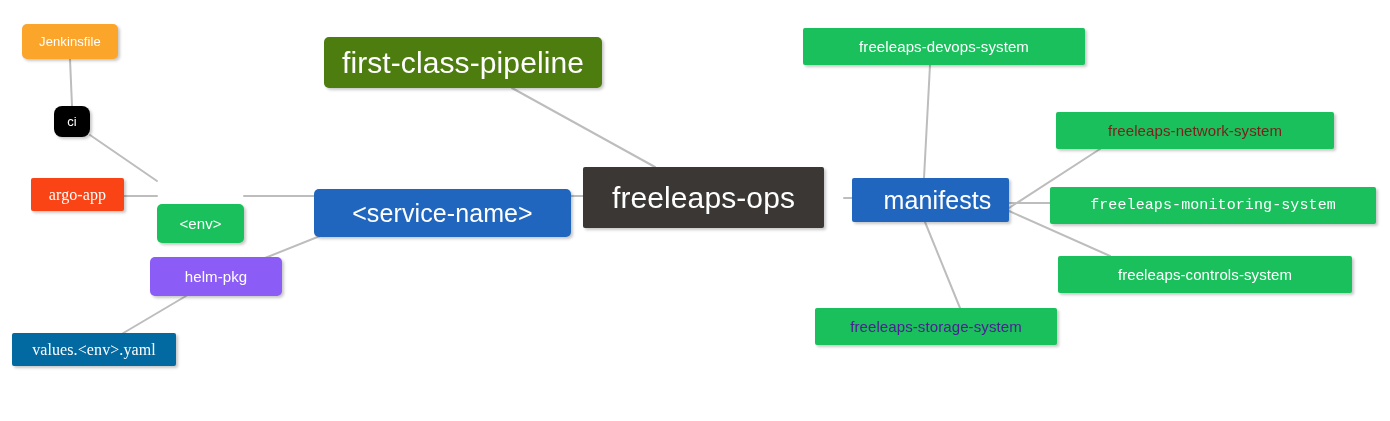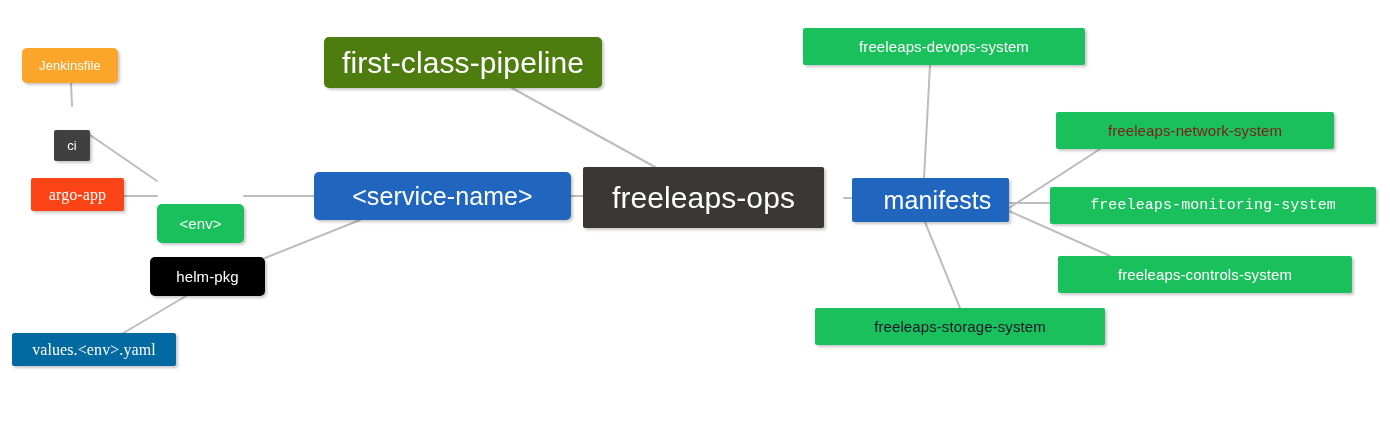--- a/index.html
+++ b/index.html
@@ -33,21 +33,21 @@
     align-items: center;
     justify-content: center;
     color: #ffffff;
     white-space: nowrap;
     letter-spacing: 0.1px;
     box-shadow: 2px 2px 3px rgba(0,0,0,0.22);
     line-height: 1;
   }
   .rounded   { border-radius: 5px; }
   .sq        { border-radius: 2px; }
-  .tiny      { font-size: 13px; margin-top: 24px; }
+  .tiny      { font-size: 13px; }
   .small     { font-size: 16px; font-family: Liberation Serif, serif; }
   .medium    { font-size: 15px; }
   .large     { font-size: 25px; }
   .xlarge    { font-size: 30px; }
 </style>
 </head>
 <body>
 
 <div id="canvas">
   <svg id="edges" viewBox="0 0 1390 421" width="1390" height="421">
@@ -61,28 +61,28 @@
       <line x1="571" y1="196" x2="583" y2="196" stroke="#bdbdbd" stroke-width="2" stroke-linecap="round"></line>
       <line x1="844" y1="198" x2="852" y2="198" stroke="#bdbdbd" stroke-width="2" stroke-linecap="round"></line>
       <line x1="924" y1="178" x2="930" y2="65" stroke="#bdbdbd" stroke-width="2" stroke-linecap="round"></line>
       <line x1="1009" y1="208" x2="1100" y2="149" stroke="#bdbdbd" stroke-width="2" stroke-linecap="round"></line>
       <line x1="1009" y1="203" x2="1050" y2="203" stroke="#bdbdbd" stroke-width="2" stroke-linecap="round"></line>
       <line x1="1009" y1="211" x2="1110" y2="256" stroke="#bdbdbd" stroke-width="2" stroke-linecap="round"></line>
       <line x1="925" y1="222" x2="960" y2="308" stroke="#bdbdbd" stroke-width="2" stroke-linecap="round"></line>
     </svg>
   <div id="node-layer">
       <div class="node rounded tiny" style="left: 22px; top: 24px; width: 96px; height: 35px; background: rgb(252, 165, 43); color: rgb(255, 255, 255);">Jenkinsfile</div>
-      <div class="node sq tiny" style="left: 54px; top: 106px; width: 36px; height: 31px; background: #404040; color: rgb(255, 255, 255);">ci</div>
+      <div class="node sq tiny" style="left: 54px; top: 106px; width: 36px; height: 31px; background: #000000; color: rgb(255, 255, 255); border-radius: 8px;">ci</div>
       <div class="node sq small" style="left: 31px; top: 178px; width: 93px; height: 33px; background: rgb(250, 68, 22); color: rgb(255, 255, 255);">argo-app</div>
       <div class="node rounded medium" style="left: 157px; top: 176px; width: 87px; height: 39px; background: rgb(25, 192, 91); color: rgb(255, 255, 255); margin-top: 28px;">&lt;env&gt;</div>
-      <div class="node rounded medium" style="left: 150px; top: 257px; width: 115px; height: 39px; background: #000000; color: rgb(255, 255, 255);">helm-pkg</div>
+      <div class="node rounded medium" style="left: 150px; top: 257px; width: 132px; height: 39px; background: #8b5cf6; color: rgb(255, 255, 255);">helm-pkg</div>
       <div class="node sq small" style="left: 12px; top: 333px; width: 164px; height: 33px; background: #0369a1; color: rgb(255, 255, 255);">values.&lt;env&gt;.yaml</div>
       <div class="node rounded xlarge" style="left: 324px; top: 37px; width: 278px; height: 51px; background: #4d7c0f; color: rgb(255, 255, 255);">first-class-pipeline</div>
-      <div class="node rounded large" style="left: 314px; top: 172px; width: 257px; height: 48px; background: rgb(33, 102, 190); color: rgb(255, 255, 255);">&lt;service-name&gt;</div>
+      <div class="node rounded large" style="left: 314px; top: 189px; width: 257px; height: 48px; background: rgb(33, 102, 190); color: rgb(255, 255, 255);">&lt;service-name&gt;</div>
       <div class="node sq xlarge" style="left: 583px; top: 167px; width: 241px; height: 61px; background: rgb(59, 55, 52); color: rgb(255, 255, 255);">freeleaps-ops</div>
       <div class="node sq large" style="left: 852px; top: 178px; width: 157px; height: 44px; background: rgb(33, 102, 190); color: rgb(255, 255, 255); padding-left: 14px;">manifests</div>
       <div class="node sq medium" style="left: 803px; top: 28px; width: 282px; height: 37px; background: rgb(25, 192, 91); color: rgb(255, 255, 255);">freeleaps-devops-system</div>
       <div class="node sq medium" style="left: 1056px; top: 112px; width: 278px; height: 37px; background: rgb(25, 192, 91); color: #7f1d1d;">freeleaps-network-system</div>
       <div class="node sq medium" style="left: 1050px; top: 187px; width: 326px; height: 37px; background: rgb(25, 192, 91); color: rgb(255, 255, 255); font-family: Liberation Mono, monospace;">freeleaps-monitoring-system</div>
       <div class="node sq medium" style="left: 1058px; top: 256px; width: 294px; height: 37px; background: rgb(25, 192, 91); color: rgb(255, 255, 255);">freeleaps-controls-system</div>
-      <div class="node sq medium" style="left: 815px; top: 308px; width: 290px; height: 37px; background: rgb(25, 192, 91); color: #0f172a;">freeleaps-storage-system</div>
+      <div class="node sq medium" style="left: 815px; top: 308px; width: 242px; height: 37px; background: rgb(25, 192, 91); color: #4c1d95;">freeleaps-storage-system</div>
     </div>
 </div>
 
 </body></html>

